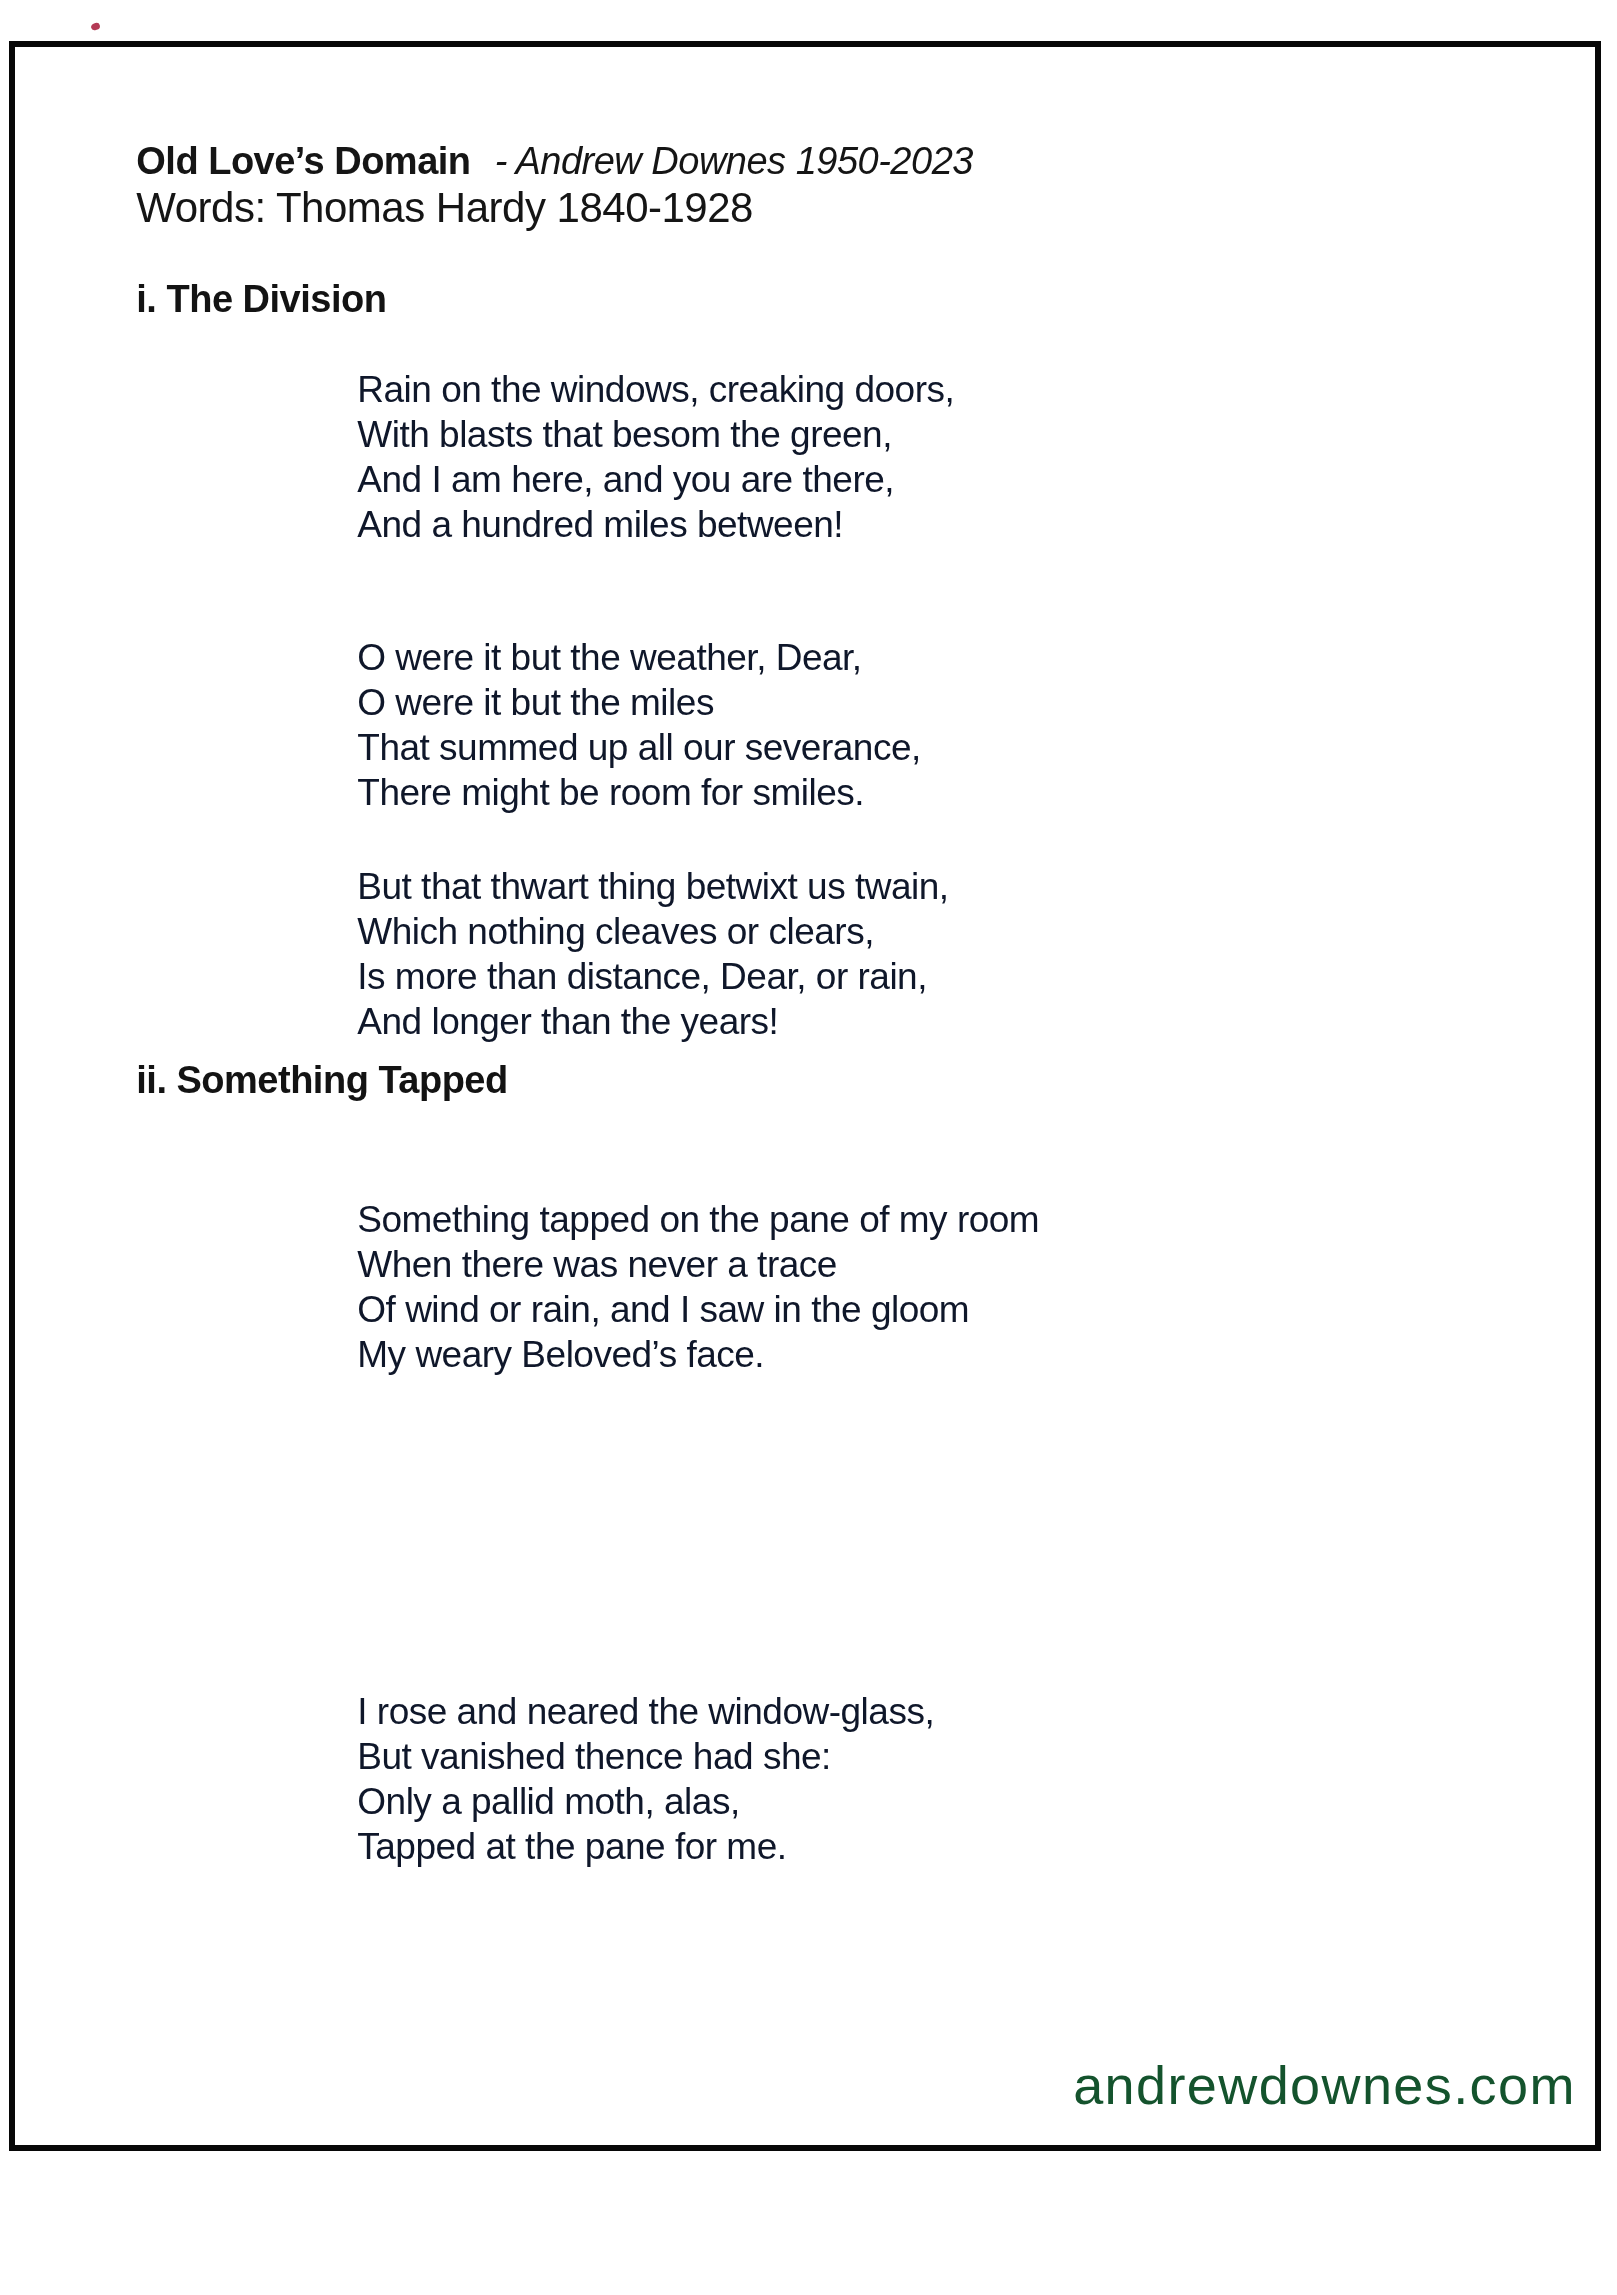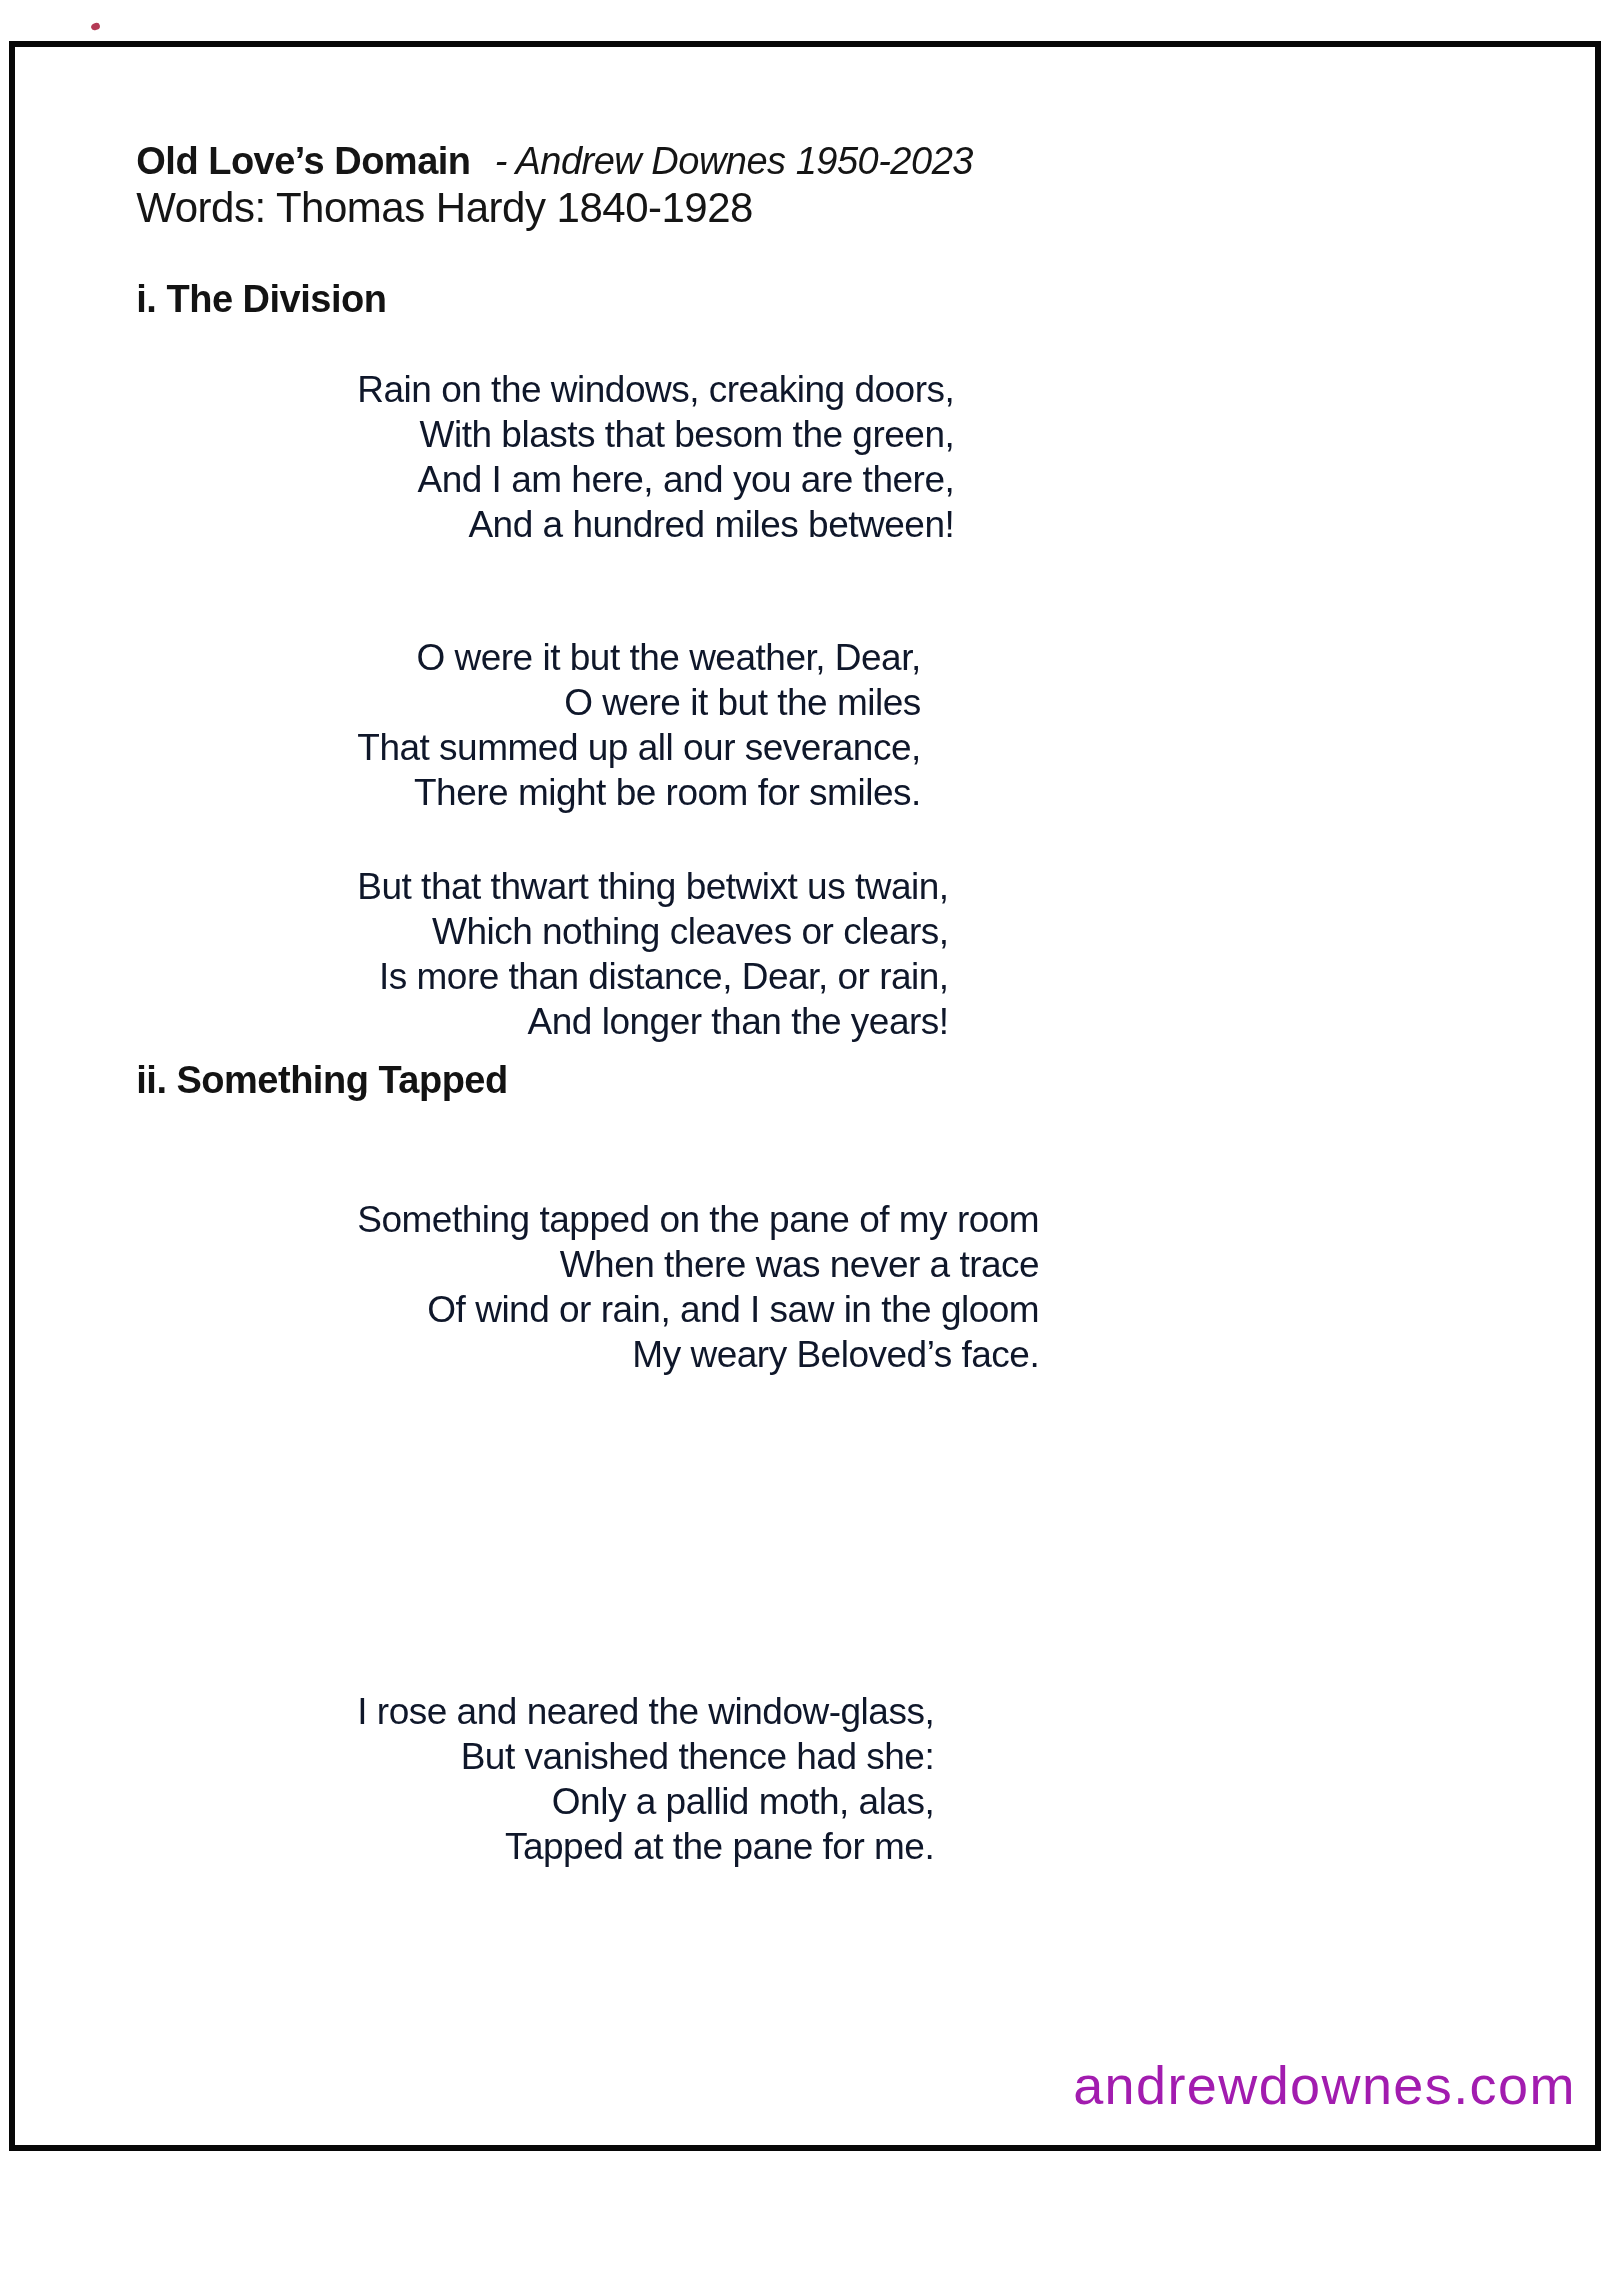--- a/index.html
+++ b/index.html
@@ -12,21 +12,20 @@
     font-family: "Liberation Sans", "DejaVu Sans", sans-serif;
     color: #1e1e1e;
   }
   .frame {
     position: absolute;
     left: 9.3px; top: 41px;
     width: 1592px; height: 2110px;
     border: 6px solid #070707;
     box-sizing: border-box;
     background: #ffffff;
-    text-align: right;
   }
   .title-line {
     position: absolute; left: 121px; top: 91px;
     font-size: 38px; line-height: 46px; letter-spacing: -0.5px;
     color: #151515; white-space: nowrap;
   }
   .title-main { font-weight: bold; }
   .title-suffix { font-style: italic; font-weight: normal; margin-left: 14px; }
   .subtitle {
     position: absolute; left: 121px; top: 138px;
@@ -47,21 +46,21 @@
   }
   .stanza-1 { top: 320px; }
   .stanza-2 { top: 575px; margin-top: 13px; }
   .stanza-3 { top: 817px; }
   .stanza-4 { top: 1150px; }
   .stanza-5 { top: 1397px; }
   .stanza-6 { top: 1642px; }
   .footer-url {
     position: absolute; right: 19.5px; top: 2007px;
     font-size: 54px; letter-spacing: 1.4px;
-    color: #a21caf; white-space: nowrap;
+    color: #14532d; white-space: nowrap;
   }
   .speck { position: absolute; }
   .speck-red-top {
     left: 91px; top: 23px; width: 9.3px; height: 7.4px;
     background: #b43a55; border-radius: 55% 45% 50% 50%;
     transform: rotate(-15deg);
   }
   .speck-red-mid {
     left: 241px; top: 1255px; width: 10.2px; height: 8.8px;
     background: #c43a58; border-radius: 50% 50% 45% 55%;

